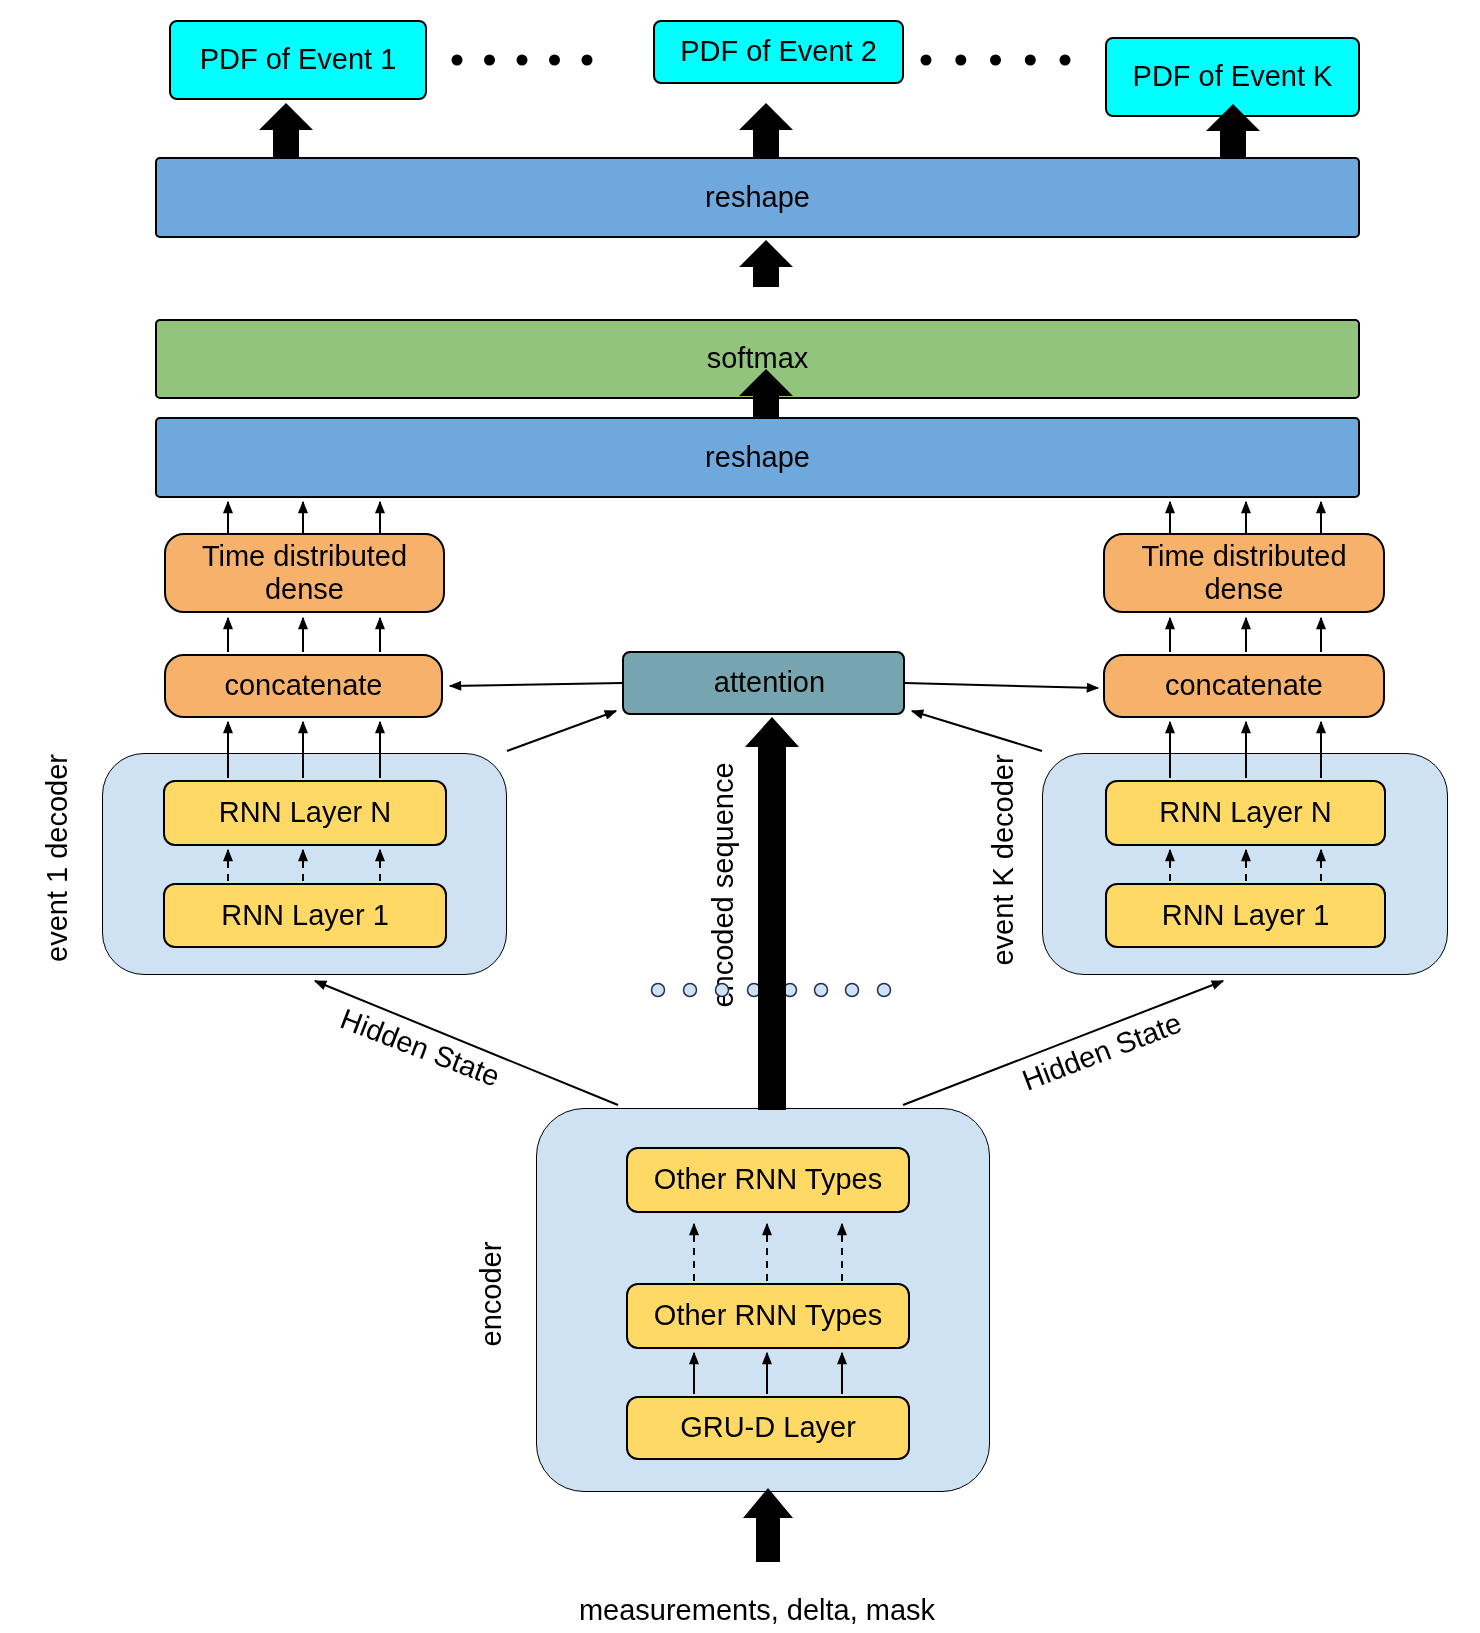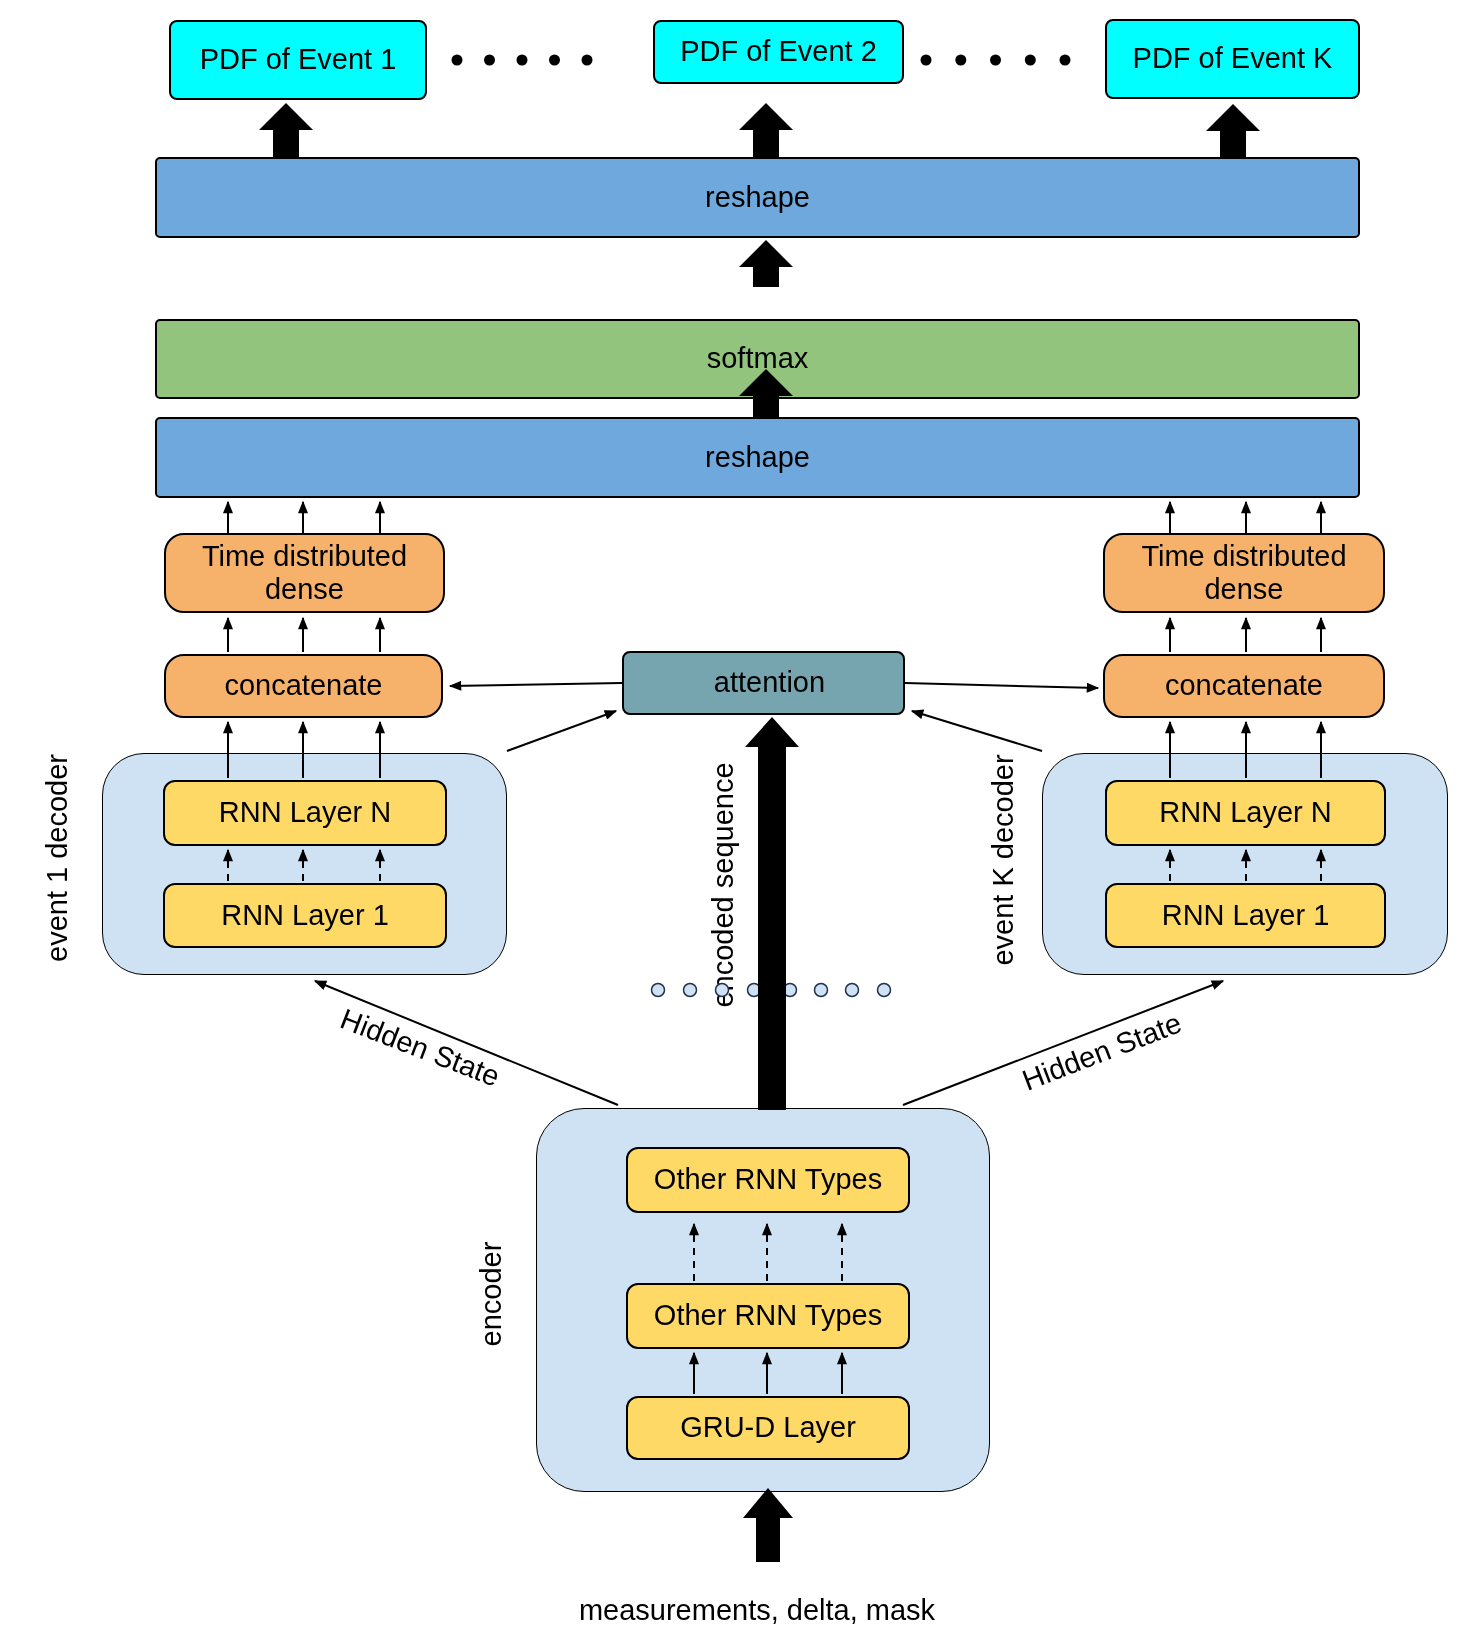--- a/index.html
+++ b/index.html
@@ -43,21 +43,21 @@
   .blackdot{ fill:var(--ink); }
   .middot{ fill:var(--container); stroke:var(--dotstroke); stroke-width:1.5; }
 </style>
 </head>
 <body>
 
 <div id="canvas">
 
   <div class="box pdf" style="left:169px; top:20px; width:258px; height:80px;">PDF of Event 1</div>
   <div class="box pdf" style="left:637px; top:20px; width:251px; height:64px;margin-left:16px;">PDF of Event 2</div>
-  <div class="box pdf" style="left:1105px; top:19px; width:255px; height:80px;">PDF of Event K</div>
+  <div class="box pdf" style="left:1105px; top:37px; width:255px; height:80px;">PDF of Event K</div>
 
   <div class="box bar" style="left:155px; top:157px; width:1205px; height:81px;">reshape</div>
   <div class="box bar green" style="left:155px; top:287px; width:1205px; height:80px;margin-top:32px;">softmax</div>
   <div class="box bar" style="left:155px; top:417px; width:1205px; height:81px;">reshape</div>
 
   <div class="box orange" style="left:164px; top:533px; width:281px; height:80px;">Time distributed dense</div>
   <div class="box orange" style="left:164px; top:654px; width:279px; height:64px;">concatenate</div>
   <div class="container-box" style="left:102px; top:753px; width:405px; height:222px;"></div>
   <div class="box yellow" style="left:163px; top:780px; width:284px; height:66px;">RNN Layer N</div>
   <div class="box yellow" style="left:163px; top:883px; width:284px; height:65px;">RNN Layer 1</div>

